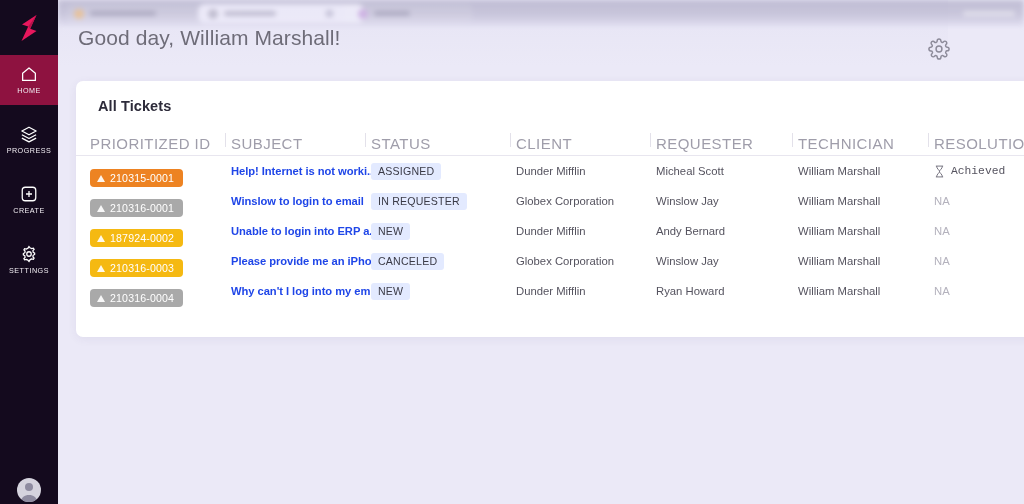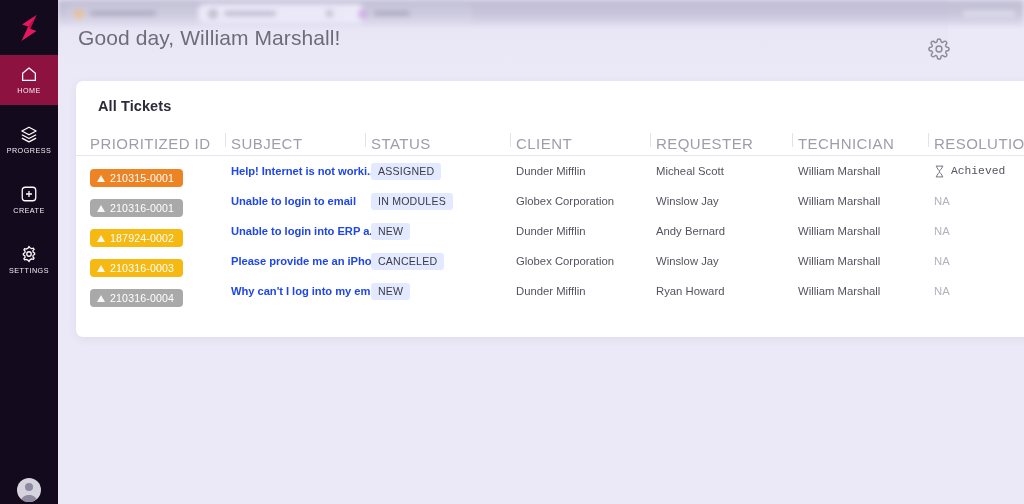--- a/index.html
+++ b/index.html
@@ -278,22 +278,22 @@
                     </svg>
                   </span>
                   <span>Achieved</span>
                 </span></div>
             </div>
             <div class="row">
               <div class="cell c-id"><span class="pill p-low">
                   <span class="tri"></span>
                   <span>210316-0001</span>
                 </span></div>
-              <div class="cell c-subject"><a class="subject-link">Unable to login to email</a></div>
-              <div class="cell c-status"><span class="status-chip">IN MODULES</span></div>
+              <div class="cell c-subject"><a class="subject-link">Winslow to login to email</a></div>
+              <div class="cell c-status"><span class="status-chip">IN REQUESTER</span></div>
               <div class="cell c-client plain">Globex Corporation</div>
               <div class="cell c-req plain">Winslow Jay</div>
               <div class="cell c-tech plain">William Marshall</div>
               <div class="cell c-timer"><span class="na">NA</span></div>
             </div>
             <div class="row">
               <div class="cell c-id"><span class="pill p-medium">
                   <span class="tri"></span>
                   <span>187924-0002</span>
                 </span></div>

